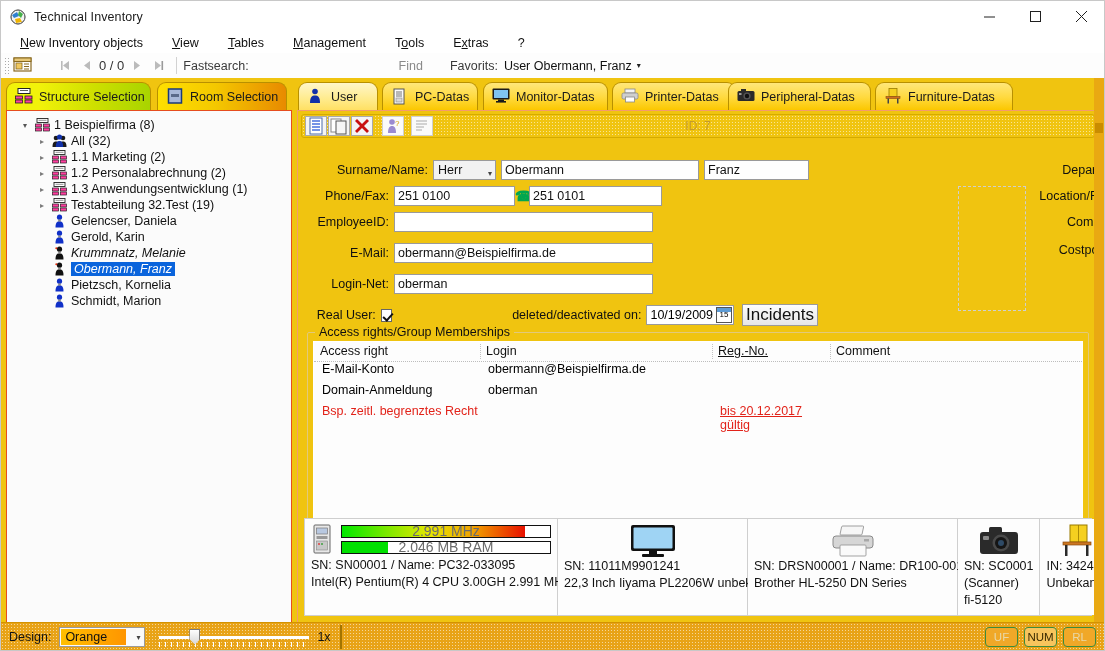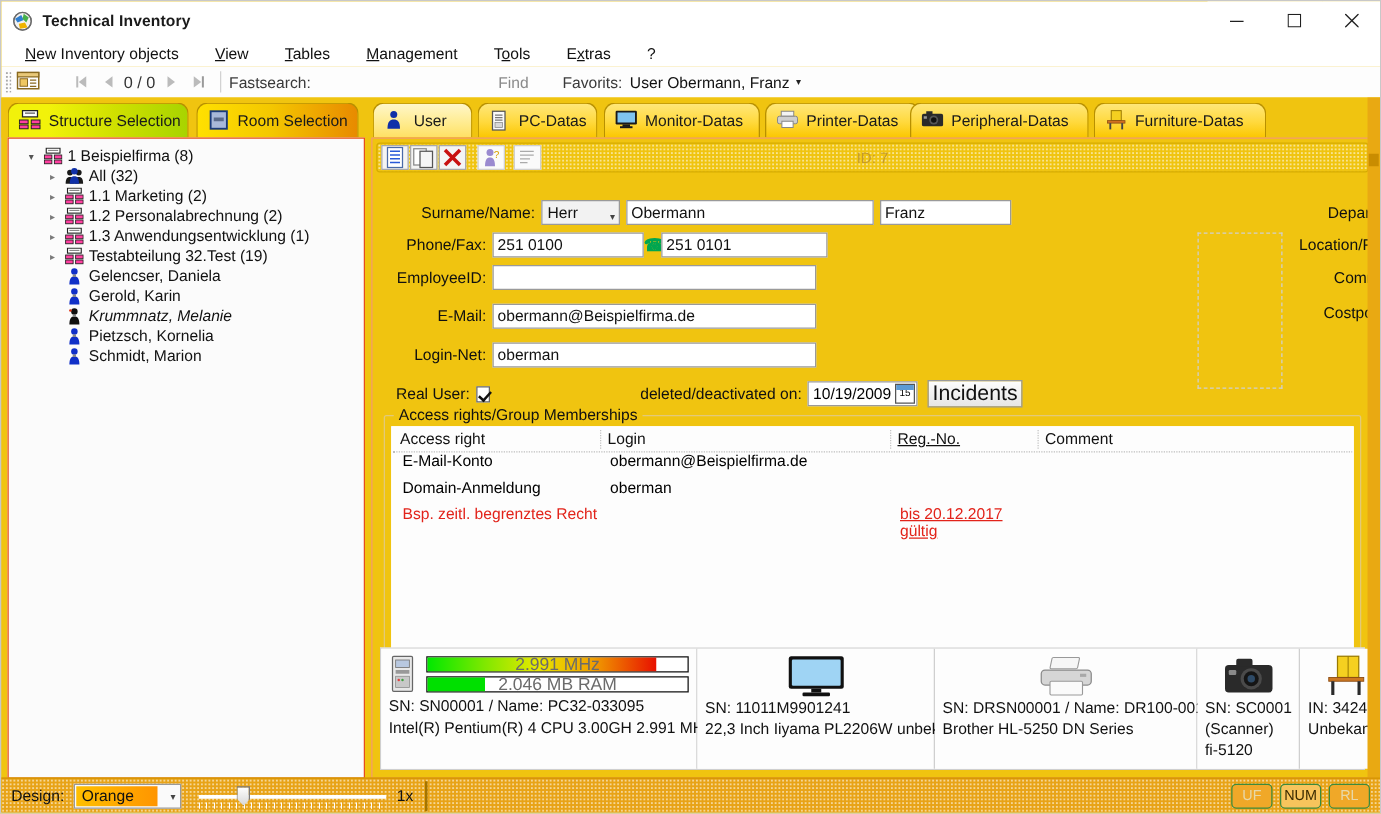--- a/index.html
+++ b/index.html
@@ -16,21 +16,21 @@
     width: 1105px; height: 651px;
     background: #f0c410;
     border: 1px solid #c8c8c8;
     overflow: hidden;
   }
 
   
   .titlebar {
     position: absolute; top: 0; left: 0; right: 0; height: 31px;
     background: #ffffff;
-    display: flex; align-items: center; font-weight: bold;
+    display: flex; align-items: center;
   }
   .title-icon {
     width: 16px; height: 16px; margin-left: 9px; margin-right: 8px;
     position: relative; flex: none;
   }
   .title-text {
     font-size: 12.5px; color: #1a1a1a; letter-spacing: .1px;
   }
   .win-btns { margin-left: auto; display: flex; height: 31px; }
   .win-btn {
@@ -524,20 +524,30 @@
         </div>
         <div class="tnode" style="padding-left: 25px;">
           <span class="tarrow"></span>
           <span class="tico"><svg width="15" height="14" viewBox="0 0 15 14">
               <circle cx="7.5" cy="3.2" r="2.6" fill="#101010"></circle>
               <path d="M3.5 13.5 C3.5 8.5 5.2 7.2 7.5 7.2 C9.8 7.2 11.5 8.5 11.5 13.5 Z" fill="#101010"></path>
               <rect x="6.2" y="5.6" width="2.6" height="2" fill="#888"></rect>
               <circle cx="4.3" cy="2.3" r="1" fill="#e03010"></circle>
             </svg></span>
           <span class="tlabel ital">Krummnatz, Melanie</span>
+        </div>
+        <div class="tnode" style="padding-left: 25px;">
+          <span class="tarrow"></span>
+          <span class="tico"><svg width="15" height="14" viewBox="0 0 15 14">
+              <circle cx="7.5" cy="3.2" r="2.6" fill="#101010"></circle>
+              <path d="M3.5 13.5 C3.5 8.5 5.2 7.2 7.5 7.2 C9.8 7.2 11.5 8.5 11.5 13.5 Z" fill="#101010"></path>
+              <rect x="6.2" y="5.6" width="2.6" height="2" fill="#888"></rect>
+              <circle cx="4.3" cy="2.3" r="1" fill="#e03010"></circle>
+            </svg></span>
+          <span class="tlabel sel">Obermann, Franz</span>
         </div>
         <div class="tnode" style="padding-left: 25px;">
           <span class="tarrow"></span>
           <span class="tico"><svg width="15" height="14" viewBox="0 0 15 14">
               <circle cx="7.5" cy="3.2" r="2.6" fill="#1030c8"></circle>
               <path d="M3.5 13.5 C3.5 8.5 5.2 7.2 7.5 7.2 C9.8 7.2 11.5 8.5 11.5 13.5 Z" fill="#1030c8"></path>
               <rect x="6.2" y="5.6" width="2.6" height="2" fill="#888"></rect>
             </svg></span>
           <span class="tlabel">Pietzsch, Kornelia</span>
         </div>

